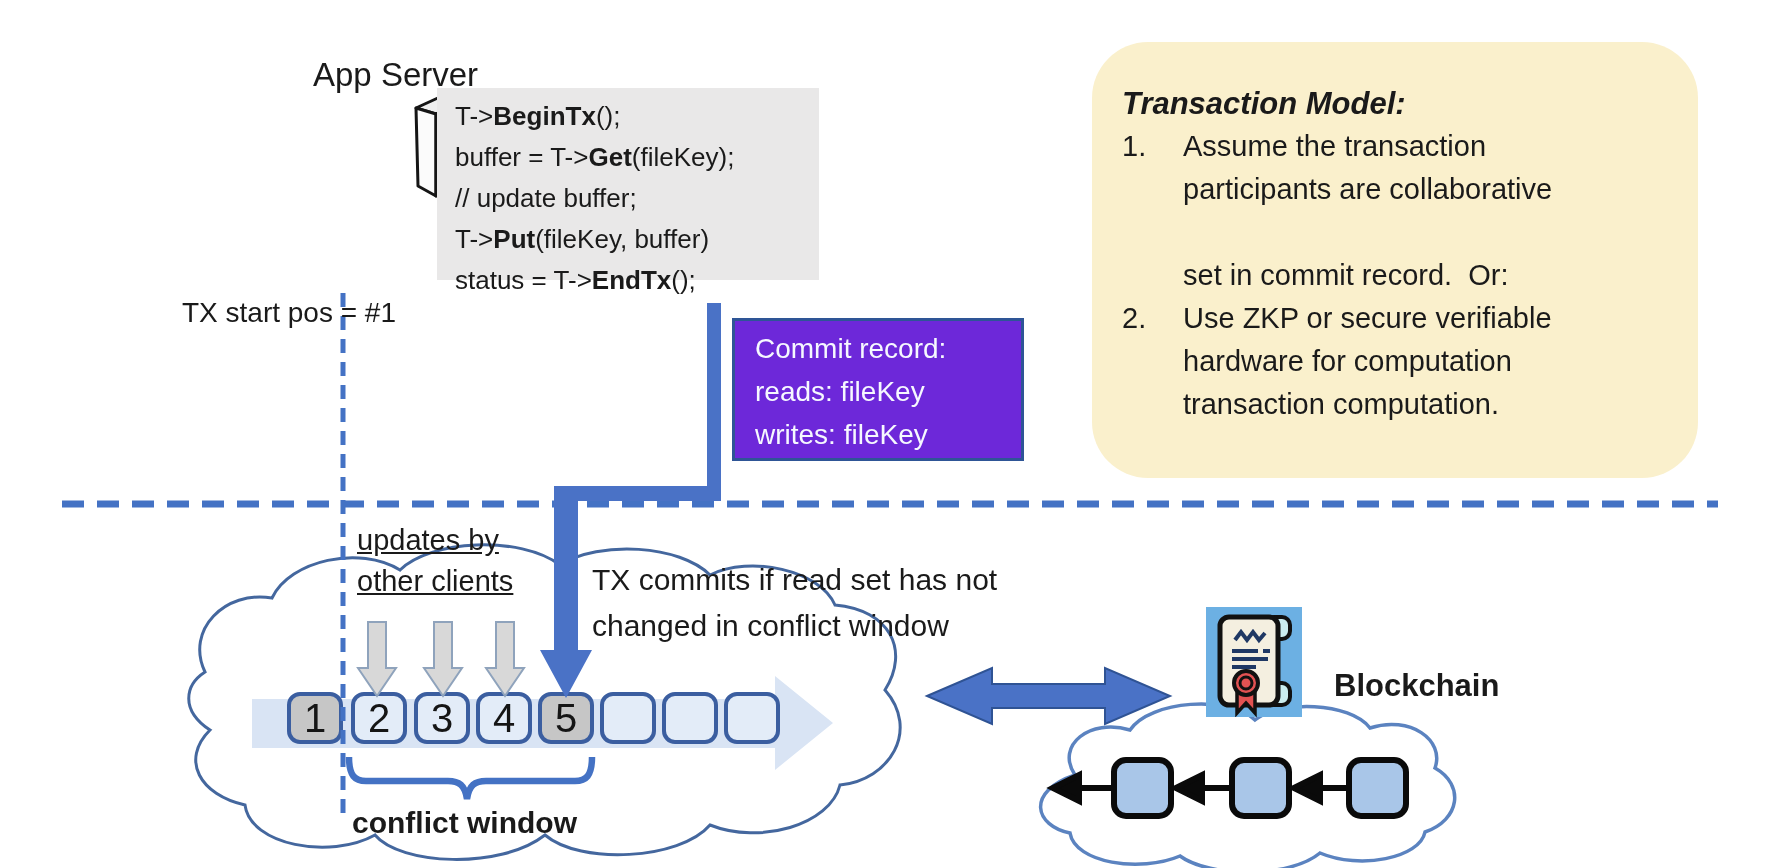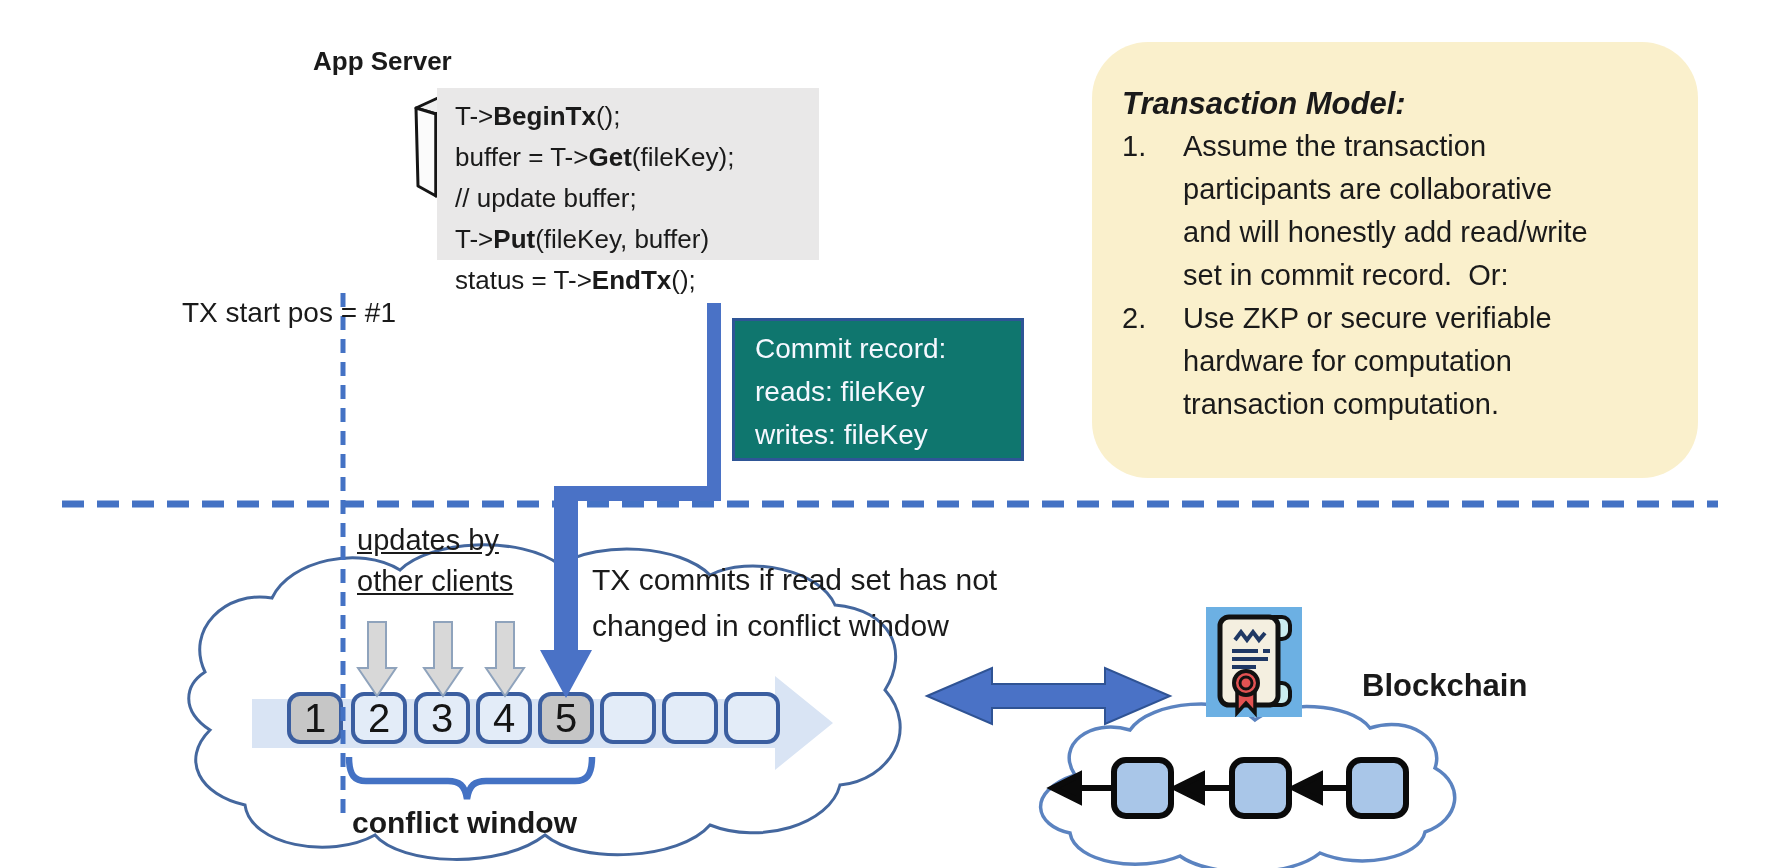--- a/index.html
+++ b/index.html
@@ -4,47 +4,47 @@
 <style>
   html,body{margin:0;padding:0;background:#ffffff;}
   #stage{
     position:relative;width:1780px;height:868px;background:#ffffff;overflow:hidden;
     font-family:"Liberation Sans","DejaVu Sans",sans-serif;color:#1a1a1a;
   }
   svg.layer{position:absolute;left:0;top:0;pointer-events:none;}
   .z0{z-index:0;} .z1{z-index:1;} .z2{z-index:2;} .z3{z-index:3;}
   .abs{position:absolute;}
 
-  .title{font-size:26px;font-weight:bold;white-space:nowrap;}
+  .title{font-size:33px;font-weight:normal;white-space:nowrap;margin-top:10px;}
   .plain{font-size:28px;white-space:nowrap;margin-top:47px;}
 
   #code-block{
-    left:437px;top:88px;width:382px;height:172px;background:#E9E8E8;
+    left:437px;top:88px;width:382px;height:192px;background:#E9E8E8;
     padding:8px 0 0 18px;box-sizing:border-box;font-size:26px;line-height:41px;
   }
   .code-line{white-space:pre;}
 
   #commit-box{
-    left:732px;top:318px;width:292px;height:143px;background:#0f766e;
+    left:732px;top:318px;width:292px;height:143px;background:#6d28d9;
     border:3px solid #2E5596;box-sizing:border-box;color:#f6f8ff;
     padding:6px 0 0 20px;font-size:28px;line-height:43px;
   }
 
   #yellow-box{
     left:1092px;top:42px;width:606px;height:436px;background:#FAF0CC;border-radius:56px;
   }
   #tm-title{left:30px;top:44px;font-size:31px;font-weight:bold;font-style:italic;white-space:nowrap;text-align:center;}
   .tm-num{position:absolute;left:30px;font-size:29px;}
   .tm-line{position:absolute;left:91px;font-size:29px;white-space:pre;}
 
   .two-line{font-size:29px;line-height:41px;white-space:nowrap;text-decoration:underline;}
   #tx-commits{font-size:30px;line-height:46px;white-space:nowrap;}
 
   #conflict-label{left:352px;top:806px;font-size:30px;font-weight:bold;white-space:nowrap;}
-  #blockchain-label{left:1334px;top:668px;font-size:31px;font-weight:bold;white-space:nowrap;margin-left:28px;}
+  #blockchain-label{left:1334px;top:668px;font-size:31px;font-weight:bold;white-space:nowrap;}
 
   .ledger-box{
     position:absolute;top:692px;width:56px;height:52px;box-sizing:border-box;
     border:4px solid #3B5EA0;border-radius:13px;background:#E3ECF8;
     font-size:40px;line-height:44px;text-align:center;color:#151515;
   }
   .ledger-box.gray{background:#C6C6C6;}
 
   .chain-block{
     position:absolute;top:757px;width:63px;height:62px;box-sizing:border-box;
@@ -183,21 +183,20 @@
     <div>Commit record:</div>
     <div>reads: fileKey</div>
     <div>writes: fileKey</div>
   </div>
 
   <div id="yellow-box" class="abs z3">
     <div id="tm-title" class="abs">Transaction Model:</div>
     <div class="tm-num" style="top:88px">1.</div>
     <div class="tm-line" style="top:88px">Assume the transaction</div>
     <div class="tm-line" style="top:131px">participants are collaborative</div>
-    <div class="tm-line" style="top:174px">and will honestly add read/write</div>
     <div class="tm-line" style="top:217px">set in commit record.  Or:</div>
     <div class="tm-num" style="top:260px">2.</div>
     <div class="tm-line" style="top:260px">Use ZKP or secure verifiable</div>
     <div class="tm-line" style="top:303px">hardware for computation</div>
     <div class="tm-line" style="top:346px">transaction computation.</div>
   </div>
 
   <div class="abs two-line z3" style="left:357px;top:520px">
     <div>updates by</div>
     <div>other clients</div>

